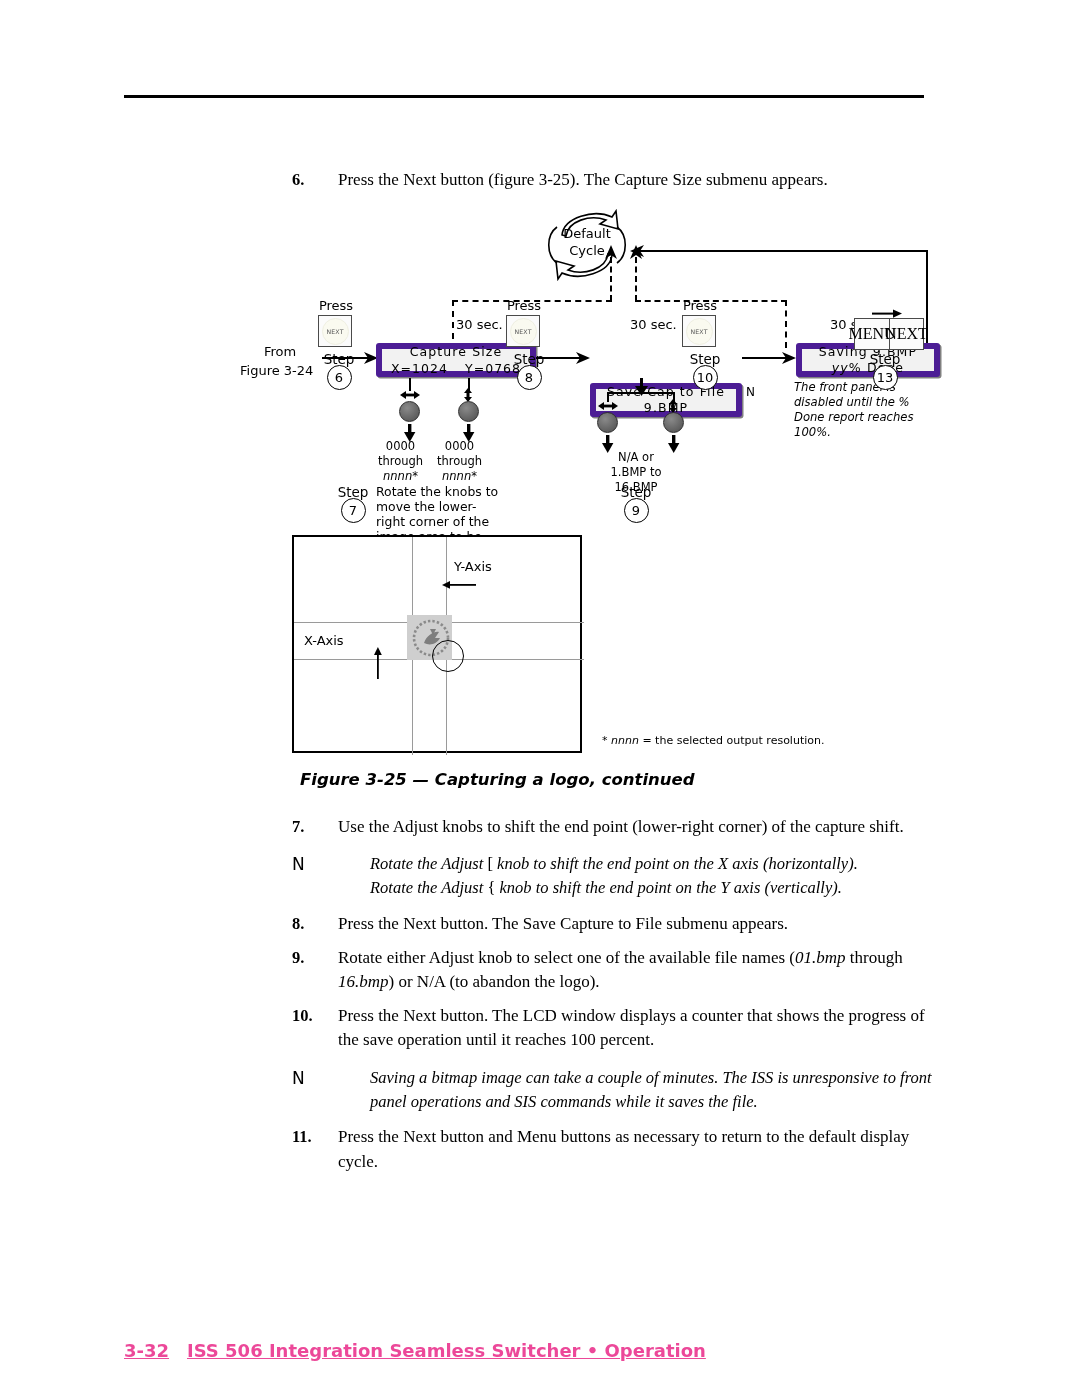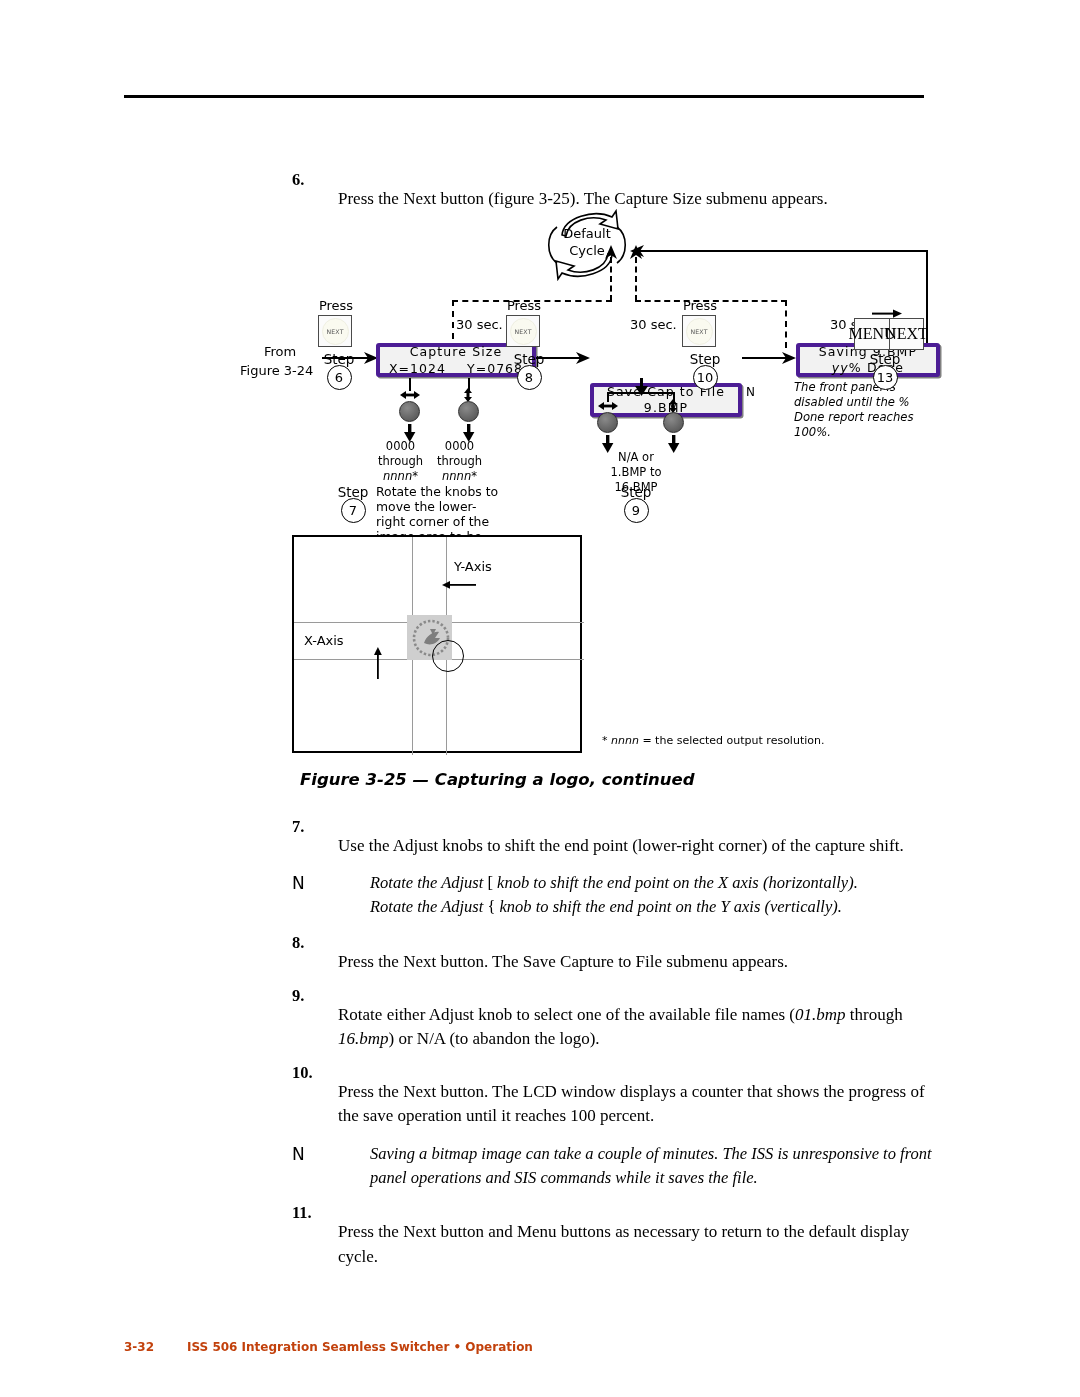--- a/index.html
+++ b/index.html
@@ -55,21 +55,20 @@
     font-size: 16.5px;
     font-weight: bold;
     color: #000;
     line-height: 1.42;
   }
   .step-text {
     flex: 1;
     font-size: 17px;
     line-height: 1.42;
     color: #000;
-    margin-top: 19px;
   }
   .note-row {
     display: flex;
     align-items: flex-start;
     margin-bottom: 9px;
   }
   .note-icon {
     width: 78px;
     flex: 0 0 78px;
     font-family: "DejaVu Sans", sans-serif;
@@ -101,21 +100,21 @@
     top: 205px;
     width: 700px;
     height: 560px;
   }
   .fg { position: absolute; }
 
   
   .lcd {
     position: absolute;
     background: #f2f2f2;
-    border: 4px solid #4c1d95;
+    border: 6px solid #4c1d95;
     border-radius: 3px;
     box-shadow: 1.5px 1.5px 0 #808080;
     box-sizing: border-box;
     display: flex;
     flex-direction: column;
     justify-content: center;
     align-items: center;
     font-family: "DejaVu Sans", sans-serif;
     color: #000;
   }
@@ -281,22 +280,23 @@
 
   
   .page-footer {
     position: absolute;
     left: 124px;
     top: 1340px;
     display: flex;
     align-items: baseline;
     font-family: "DejaVu Sans", sans-serif;
     font-weight: bold;
-    font-size: 12px;
-    color: #c2410c;
+    font-size: 18px;
+    color: #ec4899;
+    text-decoration: underline;
   }
   .page-footer .pgnum { width: 63px; flex: 0 0 63px; }
 </style>
 </head>
 <body>
 
 <div class="page">
 
   <div class="page-header">
     <div class="hrule"></div>

